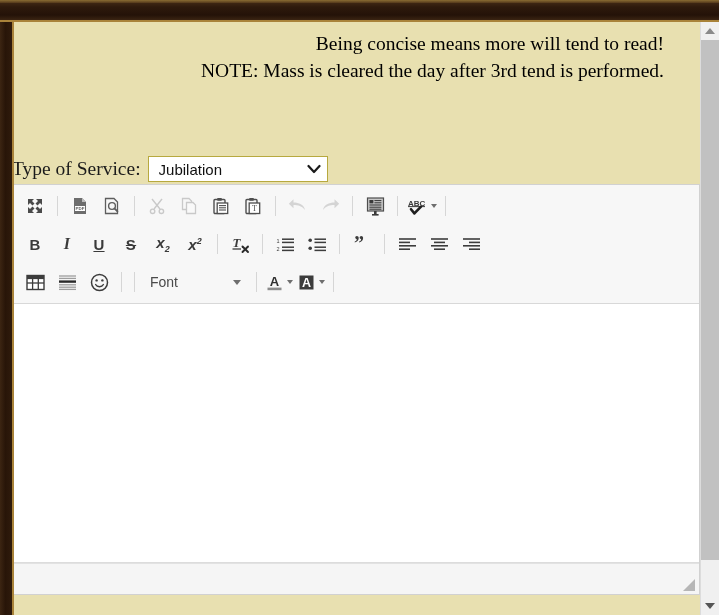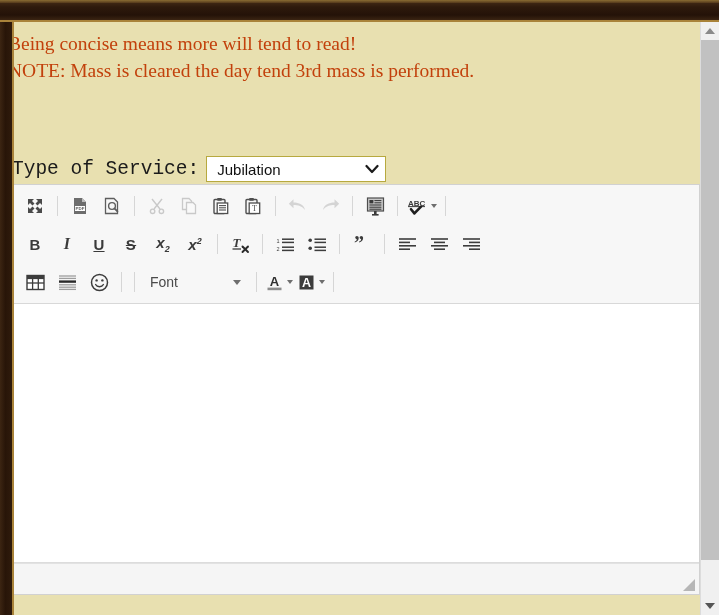--- a/index.html
+++ b/index.html
@@ -51,40 +51,41 @@
     position: absolute;
     left: 16px; top: 24px;
     width: 684px; height: 591px;
     background: #e8e0b0;
     z-index: 1;
   }
 
   
   .instructions {
     position: absolute;
-    left: 8px; top: 30px;
+    left: 24px; top: 30px;
     width: 640px;
     font-family: "Liberation Serif", serif;
     font-size: 19.5px;
     line-height: 27px;
-    color: #c2410c;
+    color: #000000;
     z-index: 3;
+    text-align: right;
   }
   .instructions div { white-space: nowrap; }
 
   
   .service-row {
     position: absolute;
     left: 12px; top: 156px;
     display: flex;
     align-items: center;
     z-index: 3;
   }
   .service-label {
-    font-family: Liberation Mono, monospace;
+    font-family: Liberation Serif, serif;
     font-size: 19.5px;
     color: #1b1b1b;
     margin-right: 7px;
     white-space: nowrap;
   }
   .service-select {
     width: 180px;
     height: 26px;
     box-sizing: border-box;
     border: 1px solid #b7a93f;
@@ -251,21 +252,21 @@
 
 <div id="page">
 
   <div class="frame-top"></div>
   <div class="frame-left"></div>
   <div class="page-body"></div>
   <div class="frame-right-strip"></div>
 
   <div class="instructions">
     <div>Being concise means more will tend to read!</div>
-    <div>NOTE: Mass is cleared the day tend 3rd mass is performed.</div>
+    <div>NOTE: Mass is cleared the day after 3rd tend is performed.</div>
   </div>
 
   <div class="service-row">
     <span class="service-label">Type of Service:</span>
     <span class="select-wrap">
       <select class="service-select">
         <option>Jubilation</option>
       </select>
       <span class="select-chevron">
         <svg width="14" height="10" viewBox="0 0 14 10">

